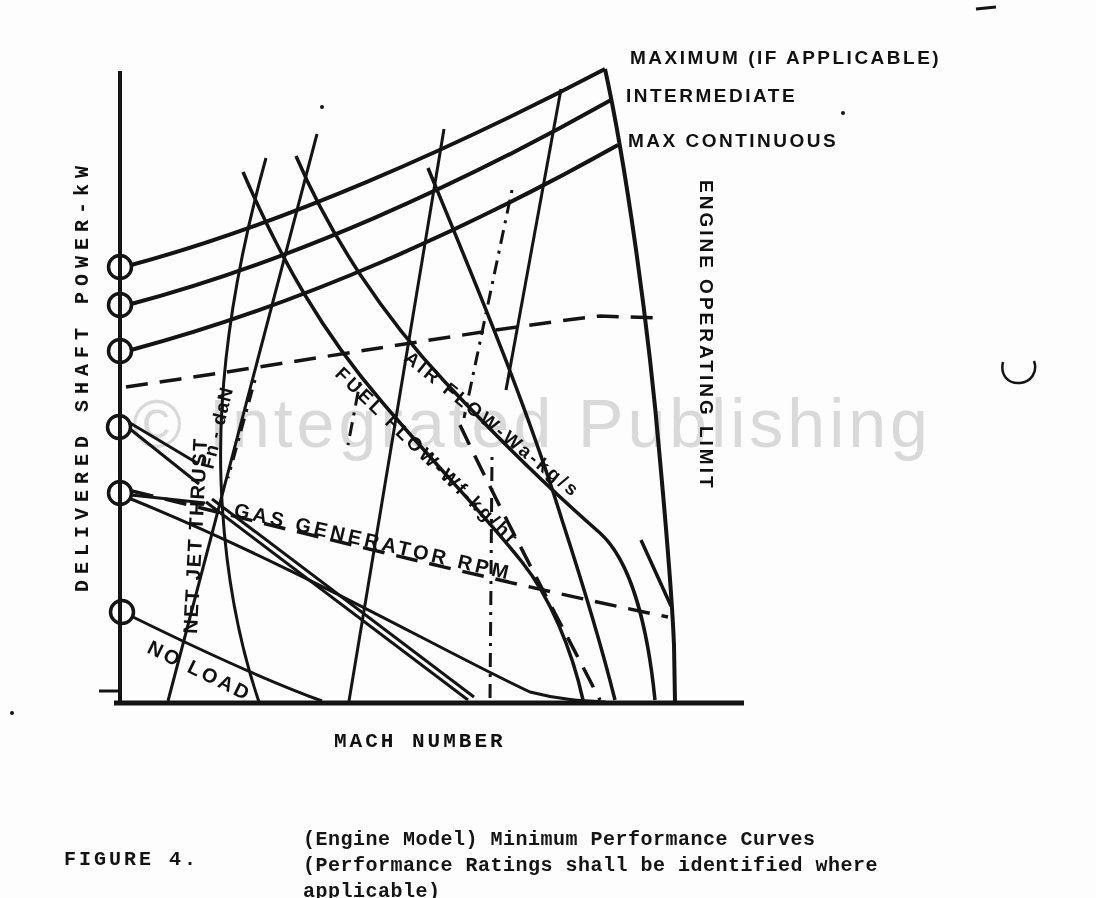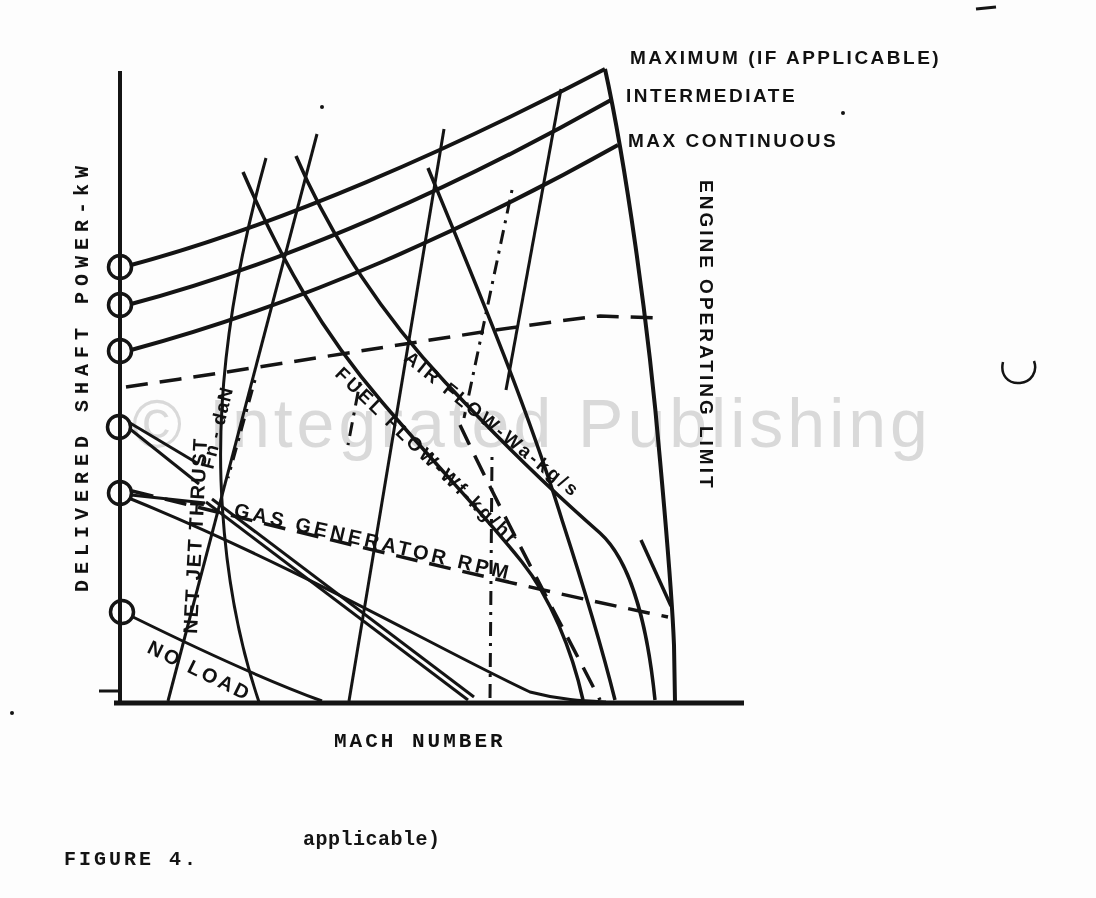--- a/index.html
+++ b/index.html
@@ -130,17 +130,19 @@
     <text class="hand" font-size="20" letter-spacing="2" transform="translate(197,634) rotate(-87)">NET JET THRUST</text>
 
     <text class="hand" font-size="20" letter-spacing="3.5" transform="translate(233,516) rotate(13)">GAS GENERATOR RPM</text>
 
     <text class="hand" font-size="20" letter-spacing="3" transform="translate(146,652) rotate(26)">NO LOAD</text>
   </svg>
 
   <div class="caption">
     <div class="cap-label">FIGURE 4.</div>
     <div class="cap-lines">
+      <div>(Engine Model) Minimum Performance Curves</div>
+      <div>(Performance Ratings shall be identified where</div>
       <div>applicable)</div>
     </div>
   </div>
 
 </div>
 
 </body></html>

